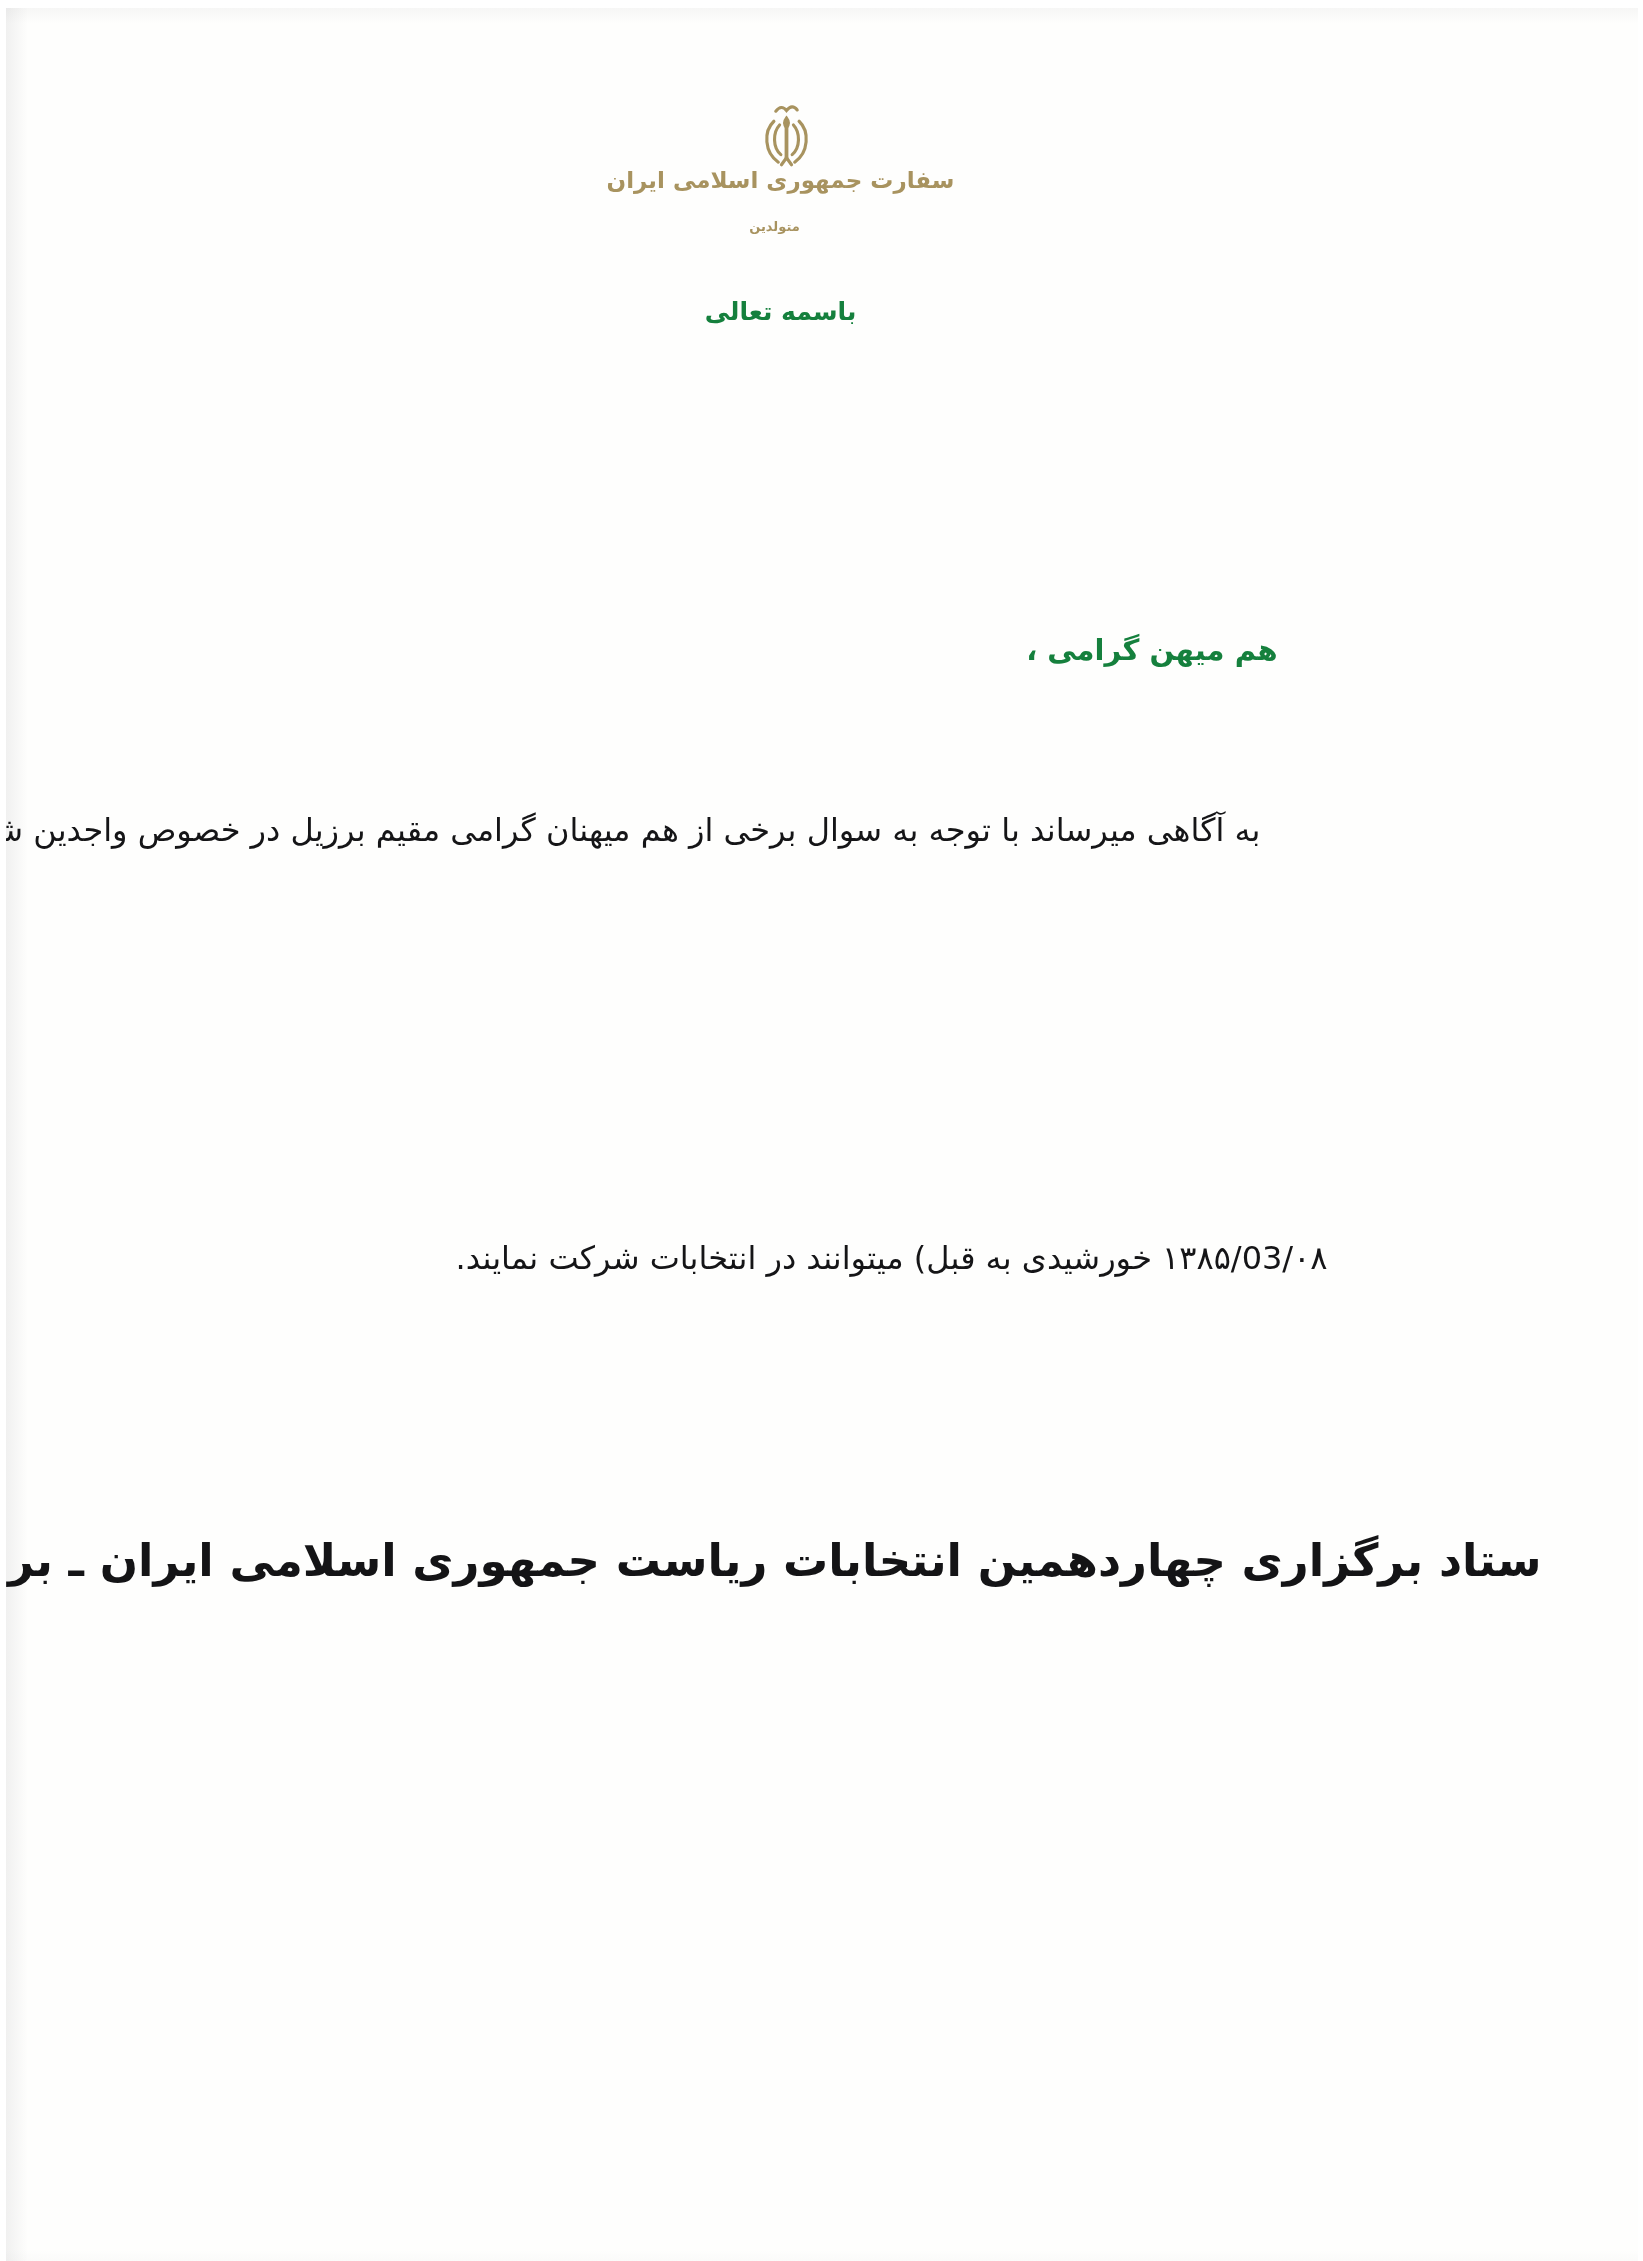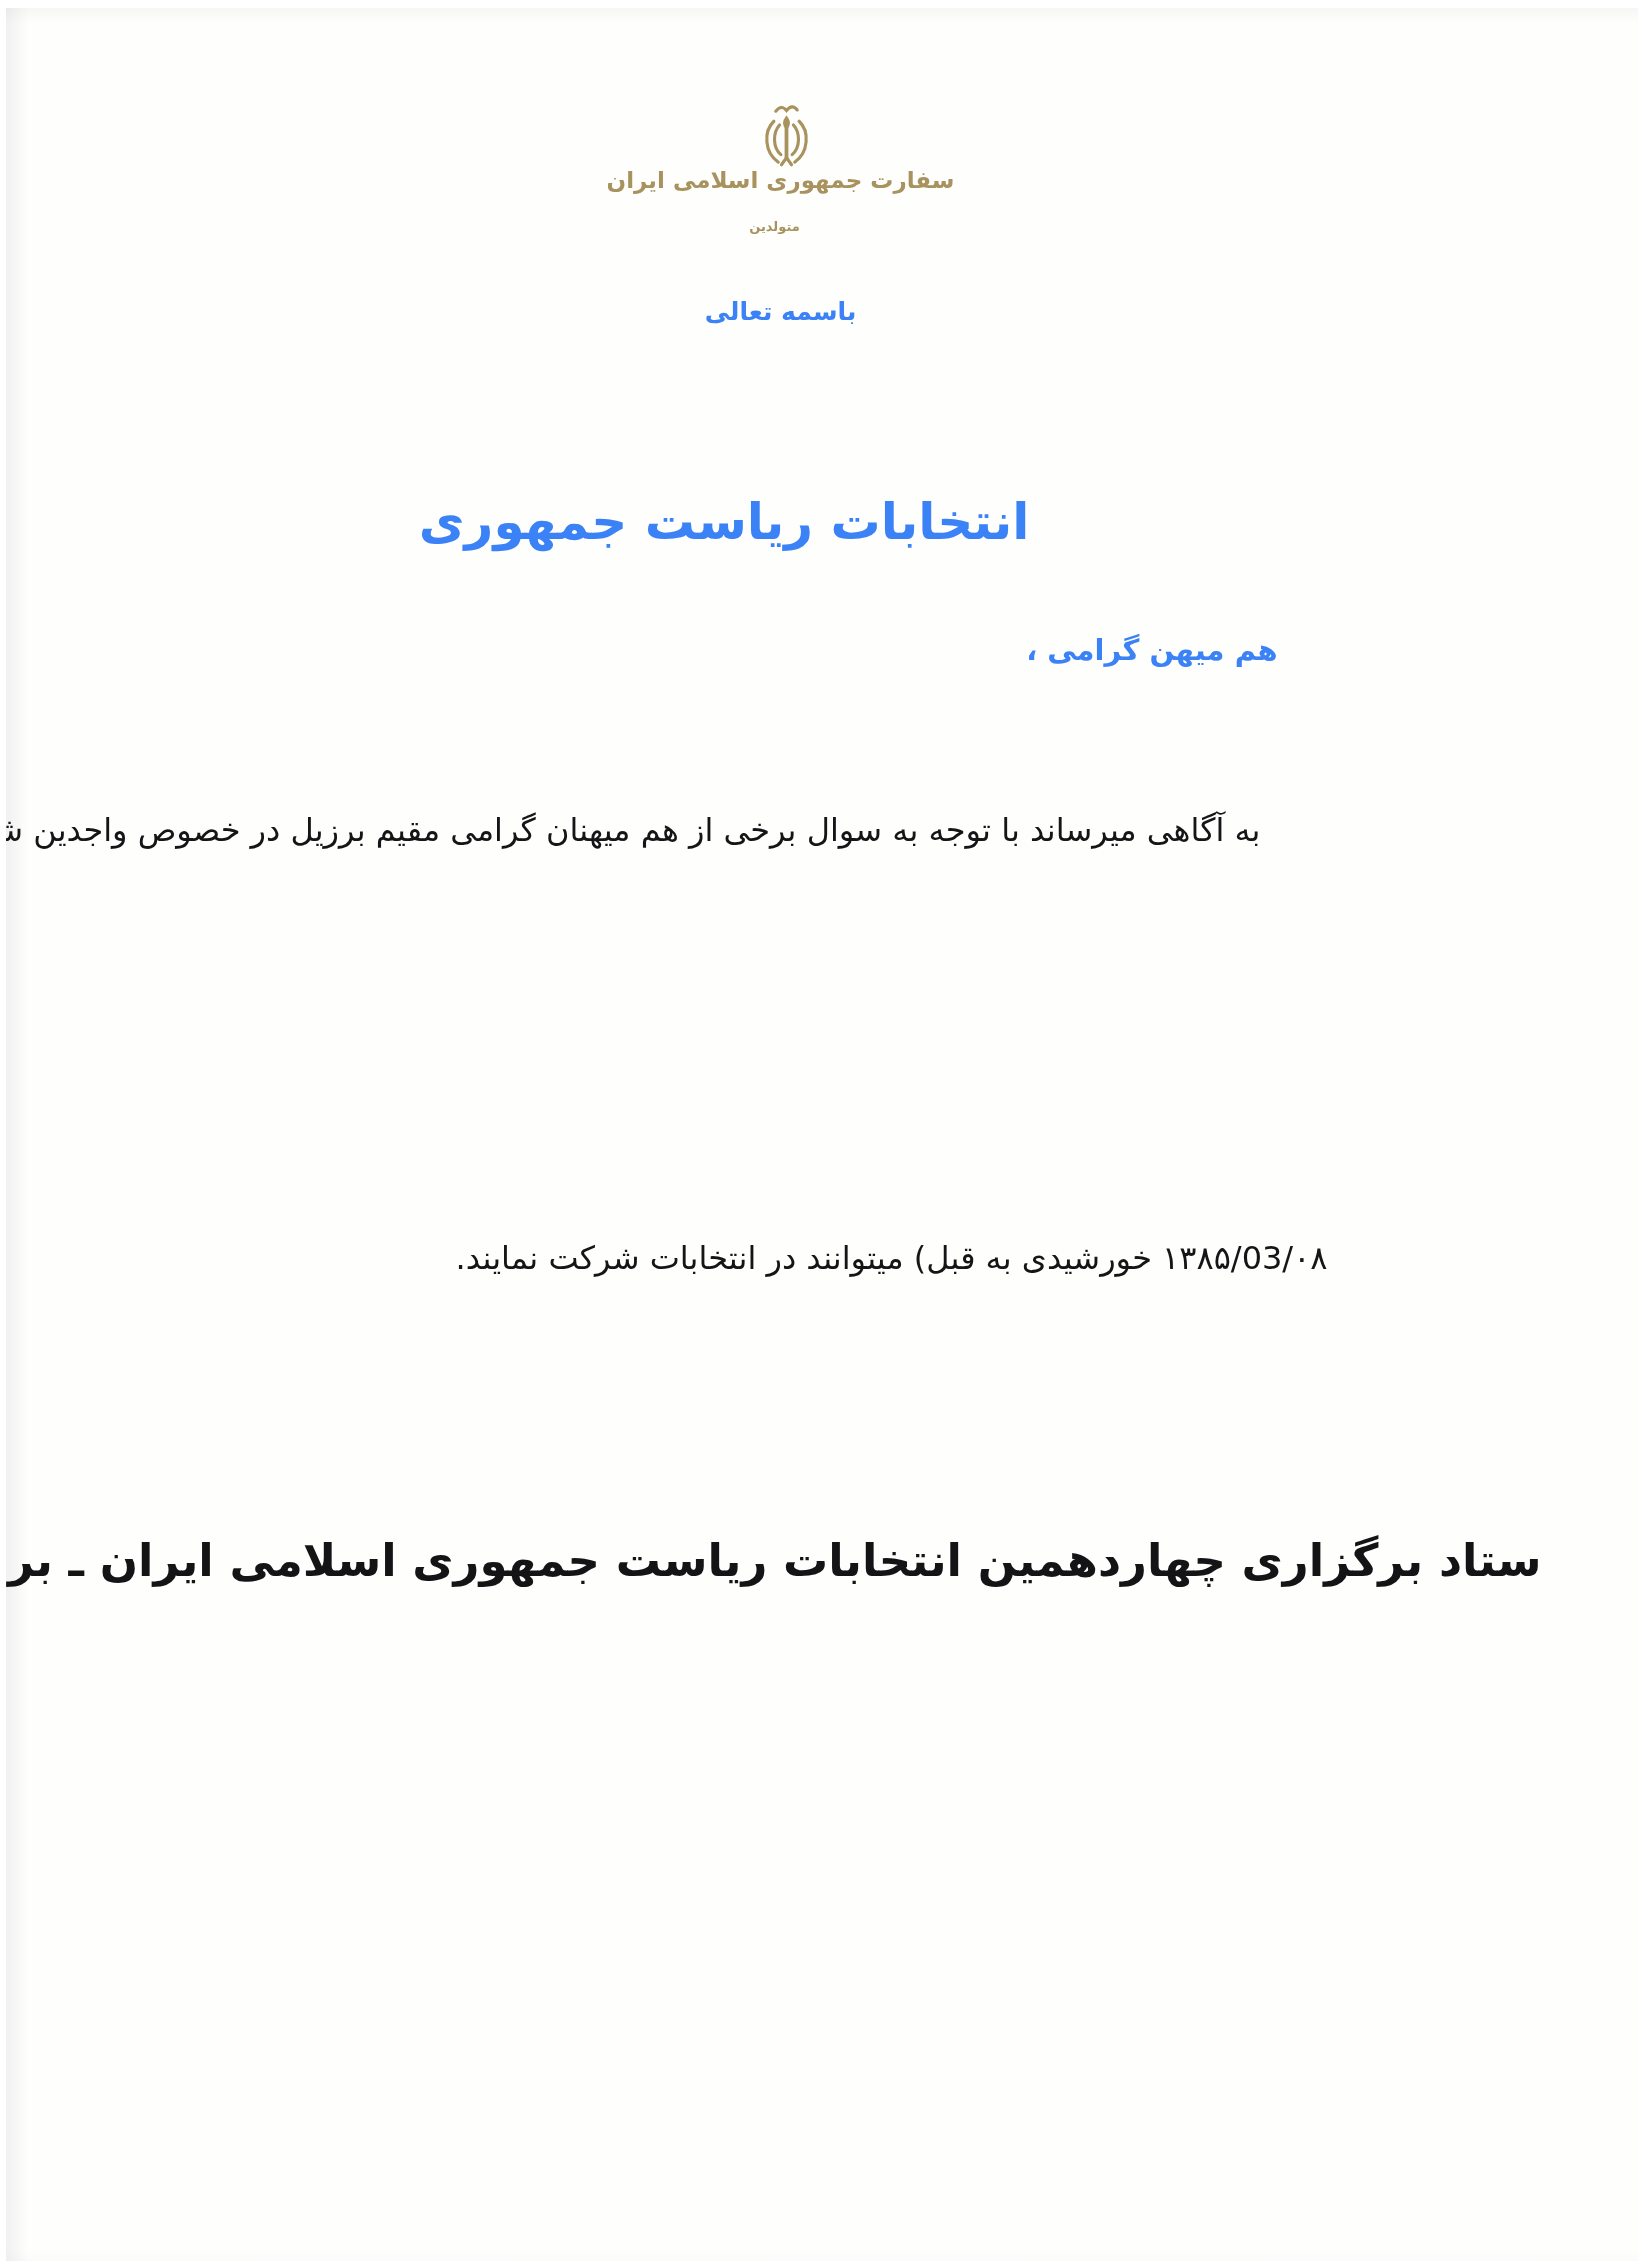--- a/index.html
+++ b/index.html
@@ -16,21 +16,21 @@
   
   #scan-page::before{
     content:"";position:absolute;inset:0;pointer-events:none;
     background:
       linear-gradient(90deg, rgba(120,120,125,0.10), rgba(120,120,125,0) 22px),
       linear-gradient(180deg, rgba(140,140,145,0.07), rgba(140,140,145,0) 15.4px),
       linear-gradient(0deg, rgba(140,140,145,0.05), rgba(140,140,145,0) 19px);
   }
   .abs{position:absolute;white-space:nowrap;}
   .gold{color:#a8935f;}
-  .ink{color:#3b82f6;}
+  .ink{color:#15803d;}
 
   #emblem{position:absolute;left:749px;top:94px;width:63px;height:70px;}
 
   #embassy-name{left:775px;top:159px;transform:translateX(-50%);
     font-size:23px;font-weight:700;letter-spacing:0.9px;}
   #embassy-city{left:769px;top:211px;transform:translateX(-50%);
     font-size:13px;font-weight:700;letter-spacing:0.9px;}
 
   #bismillah{left:775px;top:289px;transform:translateX(-50%);
     font-size:25px;font-weight:700;}
@@ -69,21 +69,20 @@
     <path d="M70,30 C87,46 85,80 63,95" stroke-width="5"></path>
   </svg>
 
   <div class="abs gold" id="embassy-name">سفارت جمهوری اسلامی ایران</div>
 
   <div class="abs gold" id="embassy-city">متولدین</div>
 
   <div class="abs ink" id="bismillah">باسمه تعالی</div>
 
 
-  <div class="abs ink" id="letter-title">انتخابات ریاست جمهوری</div>
 
   <div class="abs ink" id="salutation">هم میهن گرامی ،</div>
 
   <div class="abs body-line" id="para1-line1">به آگاهی میرساند با توجه به سوال برخی از هم میهنان گرامی مقیم برزیل در خصوص واجدین شرایط رای دهی (به لحاظ</div>
 
   <div class="abs body-line" id="para2-line2">۱۳۸۵/03/۰۸ خورشیدی به قبل) میتوانند در انتخابات شرکت نمایند.</div>
 
   <div class="abs" id="signature-line">ستاد برگزاری چهاردهمین انتخابات ریاست جمهوری اسلامی ایران ـ برزیل</div>
 
 </div>

